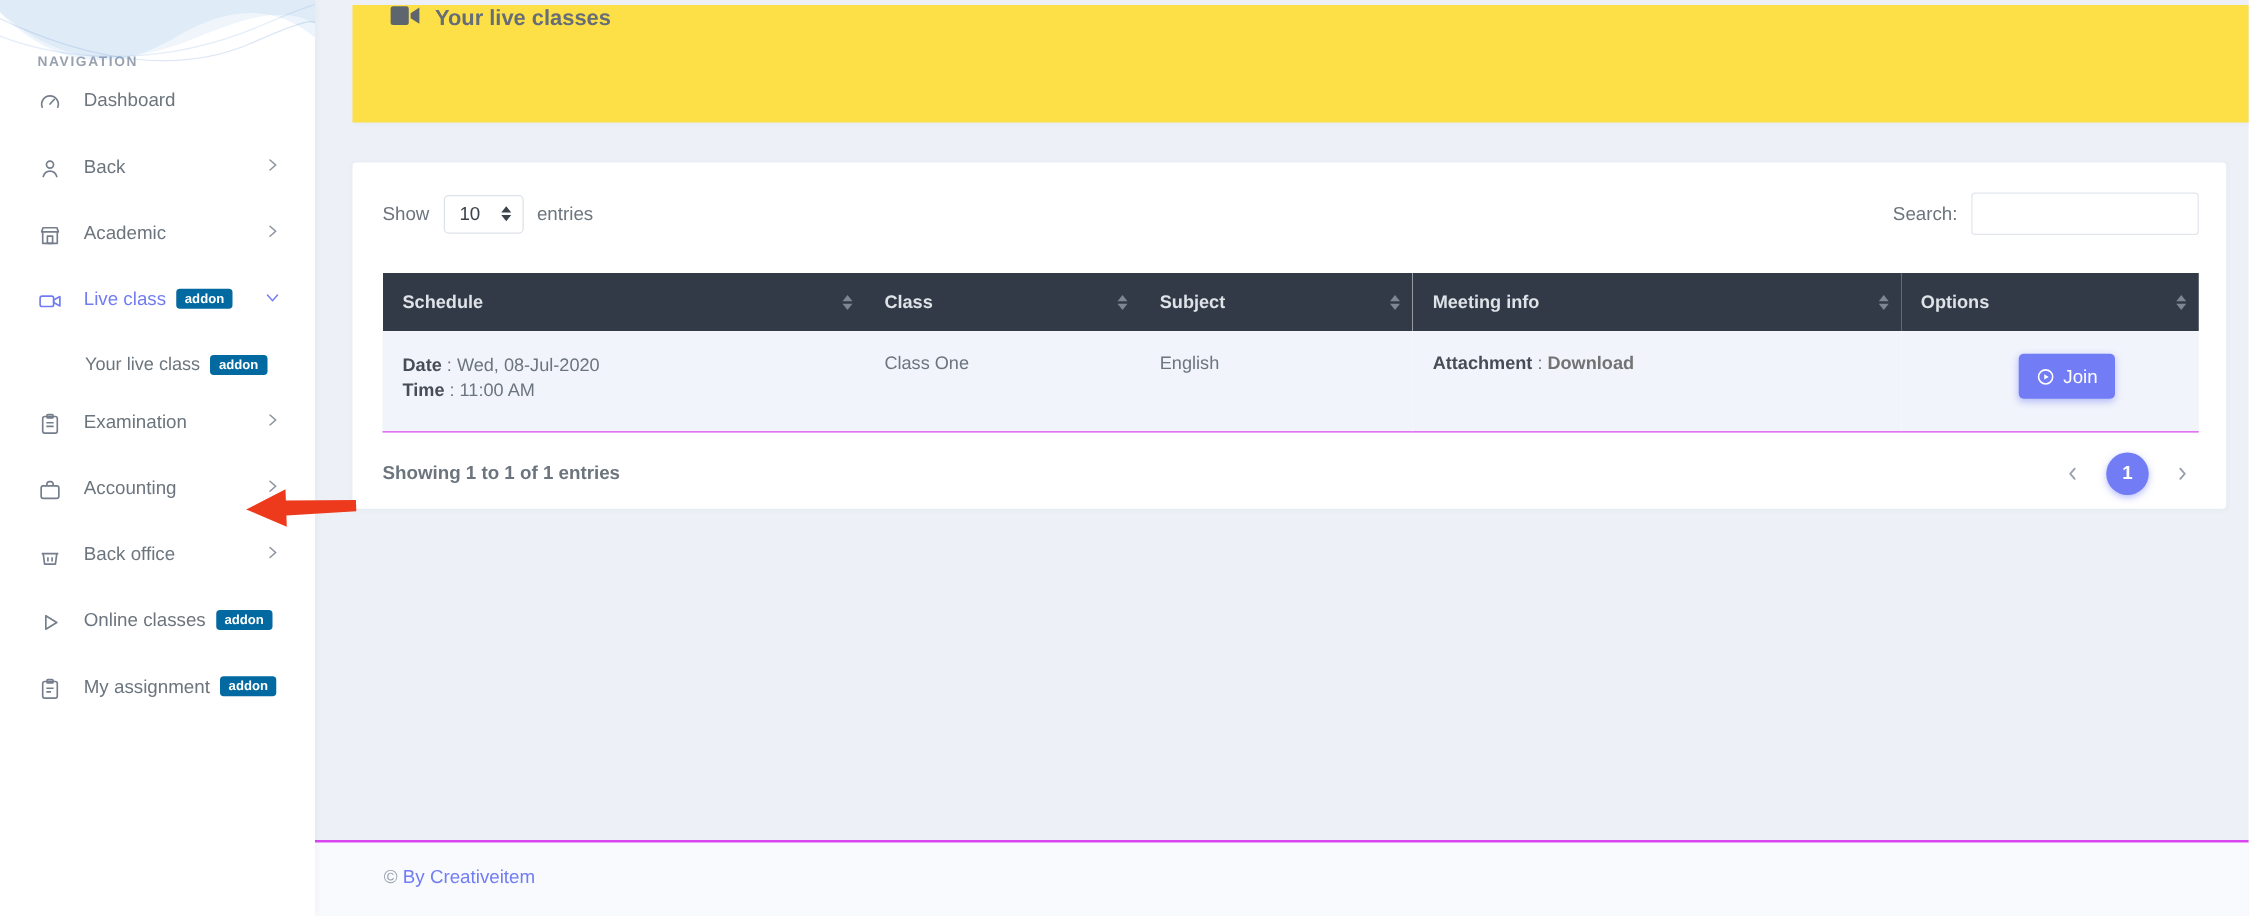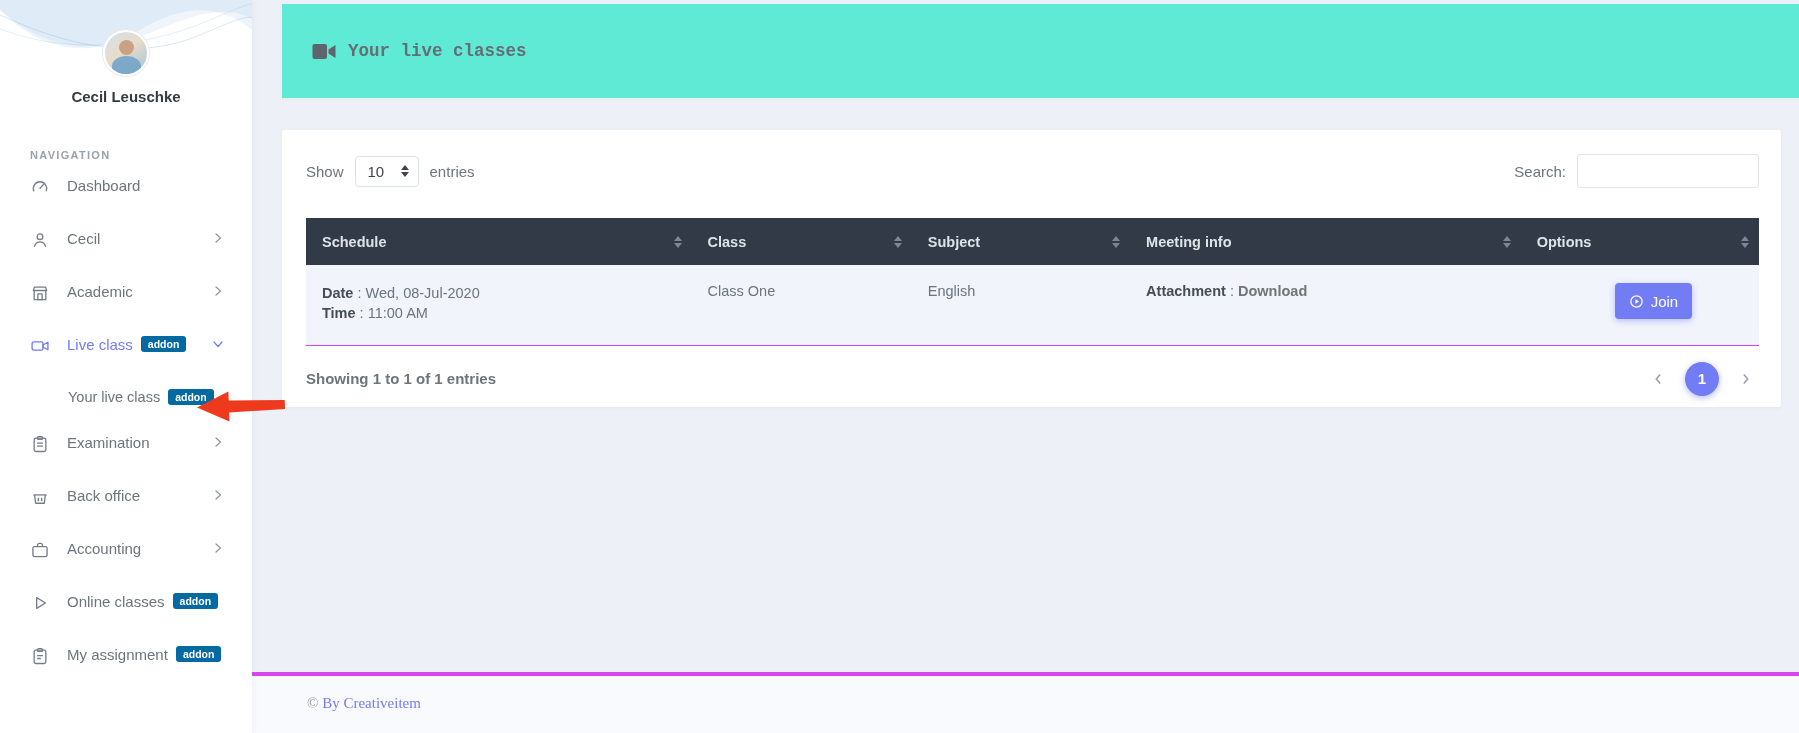--- a/index.html
+++ b/index.html
@@ -30,22 +30,22 @@
     color:#757e8c; display:inline-flex; }
   .menu-item.active, .menu-item.active .mi-icon { color:#717cf2; }
   .menu-item .chev { position:absolute; right:28px; width:12px; height:12px; color:#8b939f; }
   .menu-item.active .chev { color:#717cf2; }
   .badge-addon { margin-left:8px; background:#0369a1; color:#fff; font-size:10.5px;
     font-weight:700; padding:2.5px 7px 3px; border-radius:3px; line-height:1; }
 
   
   .main { position:absolute; left:252px; top:0; width:1547px; height:733px; }
   .header-card { position:absolute; left:30px; right:0; top:4px; height:94px;
-    background:#5eead4; display:flex; align-items:center; padding-left:30px;
-    box-shadow:0 1px 3px rgba(60,70,90,.04);font-family:Liberation Mono, monospace; }
+    background:#fde047; display:flex; padding-left:30px;
+    box-shadow:0 1px 3px rgba(60,70,90,.04); }
   .title-icon { width:24px; height:17px; margin-right:12px; color:#5d656f; }
   .page-title { font-size:17.5px; font-weight:700; color:#656d77; }
 
   .content-card { position:absolute; left:30px; right:18px; top:130px; height:277px;
     background:#fff; border-radius:3px; box-shadow:0 1px 4px rgba(60,70,90,.05);
     padding:24px 22px 12px 24px; }
   .controls { display:flex; justify-content:space-between; align-items:center; height:34px; }
   .ctl-left, .ctl-right { display:flex; align-items:center; gap:11px;
     color:#6c757d; font-size:15px; }
   .len-select { width:64px; height:31px; border:1px solid #dde1e8; border-radius:4px;
@@ -81,22 +81,22 @@
   .table-footer { display:flex; justify-content:space-between; align-items:center;
     margin-top:16px; }
   .summary { font-size:15px; color:#6c757d; font-weight:600; }
   .pagination { display:flex; align-items:center; gap:20px; padding-right:6px; }
   .page-arrow { width:14px; height:14px; color:#98a0ad; cursor:pointer; display:inline-flex; }
   .page-num { width:34px; height:34px; border-radius:50%; background:#727cf5; color:#fff;
     font-size:15px; font-weight:600; display:flex; align-items:center; justify-content:center;
     cursor:pointer; box-shadow:0 2px 6px rgba(114,124,245,.5); }
 
   .page-footer { position:absolute; left:0; right:0; bottom:0; height:61px;
-    border-top:4px solid #d946ef; background:#f8fafd; padding:19px 0 0 55px;
-    font-size:15px;font-family:Liberation Serif, serif; }
+    border-top:2px solid #d946ef; background:#f8fafd; padding:19px 0 0 55px;
+    font-size:15px; }
   .copy-sym { color:#98a1ad; }
   .copy-link { color:#727cf5; cursor:pointer; }
 
   
   .annotation-arrow { position:absolute; left:195px; top:389px; z-index:9;
     transform:rotate(-2deg); }
 </style>
 </head>
 <body>
 
@@ -105,27 +105,20 @@
   <aside class="sidebar">
     <div class="wave-wrap">
       <svg width="252" height="80" viewBox="0 0 252 80">
         <path d="M-10 0 C 40 55, 90 60, 140 30 S 230 5, 262 40 L 262 0 Z" fill="rgba(130,175,225,0.14)"></path>
         <path d="M-10 0 C 60 70, 120 45, 170 25 S 240 10, 262 25 L 262 0 Z" fill="rgba(120,170,220,0.12)"></path>
         <path d="M-10 10 C 50 40, 130 65, 200 35 S 250 15, 262 50" fill="none" stroke="rgba(110,160,215,0.25)" stroke-width="1"></path>
         <path d="M-10 25 C 60 55, 140 50, 210 20 S 250 5, 262 30" fill="none" stroke="rgba(110,160,215,0.18)" stroke-width="1"></path>
       </svg>
     </div>
 
-    <div class="profile">
-      <div class="avatar">
-        <div class="head"></div>
-          <div class="body"></div>
-      </div>
-      <div class="profile-name">Cecil Leuschke</div>
-    </div>
 
     <div class="nav-label">NAVIGATION</div>
 
     <nav class="menu">
 
       <div class="menu-item">
         <span class="mi-icon">
           <svg viewBox="0 0 24 24" fill="none" stroke="currentColor" stroke-width="1.6" stroke-linecap="round">
             <path d="M4.5 16.5a8 8 0 1 1 15 0"></path>
               <path d="M12 13.5l4.2-4.6"></path>
@@ -134,21 +127,21 @@
         <span>Dashboard</span>
       </div>
 
       <div class="menu-item">
         <span class="mi-icon">
           <svg viewBox="0 0 24 24" fill="none" stroke="currentColor" stroke-width="1.6" stroke-linecap="round">
             <circle cx="12" cy="8" r="3.4"></circle>
               <path d="M5.5 19.5c1-3.6 3.5-5.3 6.5-5.3s5.5 1.7 6.5 5.3"></path>
           </svg>
           </span>
-        <span>Cecil</span>
+        <span>Back</span>
         <span class="chev">
           <svg viewBox="0 0 24 24" fill="none" stroke="currentColor" stroke-width="2.4" stroke-linecap="round">
               <polyline points="8 4 17 12 8 20"></polyline>
             </svg></span>
       </div>
 
       <div class="menu-item">
         <span class="mi-icon">
           <svg viewBox="0 0 24 24" fill="none" stroke="currentColor" stroke-width="1.6" stroke-linejoin="round">
             <path d="M4 9l1.3-4h13.4L20 9z"></path>
@@ -194,40 +187,40 @@
         <span>Examination</span>
         <span class="chev">
           <svg viewBox="0 0 24 24" fill="none" stroke="currentColor" stroke-width="2.4" stroke-linecap="round">
               <polyline points="8 4 17 12 8 20"></polyline>
             </svg></span>
       </div>
 
       <div class="menu-item">
         <span class="mi-icon">
           <svg viewBox="0 0 24 24" fill="none" stroke="currentColor" stroke-width="1.6" stroke-linejoin="round">
+            <rect x="3.5" y="8" width="17" height="12" rx="2"></rect>
+              <path d="M9 8V6.2A2.2 2.2 0 0 1 11.2 4h1.6A2.2 2.2 0 0 1 15 6.2V8"></path>
+          </svg>
+          </span>
+        <span>Accounting</span>
+        <span class="chev">
+          <svg viewBox="0 0 24 24" fill="none" stroke="currentColor" stroke-width="2.4" stroke-linecap="round">
+              <polyline points="8 4 17 12 8 20"></polyline>
+            </svg></span>
+      </div>
+
+      <div class="menu-item">
+        <span class="mi-icon">
+          <svg viewBox="0 0 24 24" fill="none" stroke="currentColor" stroke-width="1.6" stroke-linejoin="round">
             <path d="M4 9.5h16"></path>
               <path d="M5.5 9.5l1.3 10h10.4l1.3-10"></path>
               <path d="M10 13v4M14 13v4"></path>
           </svg>
           </span>
         <span>Back office</span>
-        <span class="chev">
-          <svg viewBox="0 0 24 24" fill="none" stroke="currentColor" stroke-width="2.4" stroke-linecap="round">
-              <polyline points="8 4 17 12 8 20"></polyline>
-            </svg></span>
-      </div>
-
-      <div class="menu-item">
-        <span class="mi-icon">
-          <svg viewBox="0 0 24 24" fill="none" stroke="currentColor" stroke-width="1.6" stroke-linejoin="round">
-            <rect x="3.5" y="8" width="17" height="12" rx="2"></rect>
-              <path d="M9 8V6.2A2.2 2.2 0 0 1 11.2 4h1.6A2.2 2.2 0 0 1 15 6.2V8"></path>
-          </svg>
-          </span>
-        <span>Accounting</span>
         <span class="chev">
           <svg viewBox="0 0 24 24" fill="none" stroke="currentColor" stroke-width="2.4" stroke-linecap="round">
               <polyline points="8 4 17 12 8 20"></polyline>
             </svg></span>
       </div>
 
       <div class="menu-item">
         <span class="mi-icon">
           <svg viewBox="0 0 24 24" fill="none" stroke="currentColor" stroke-width="1.6" stroke-linejoin="round">
             <path d="M8 5.5v13l10.5-6.5z"></path>

